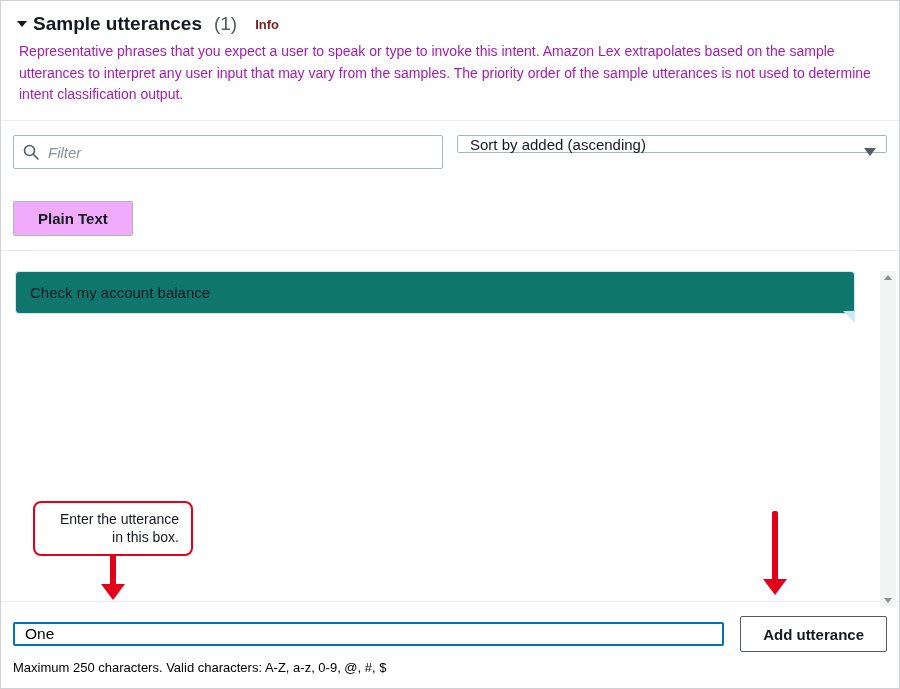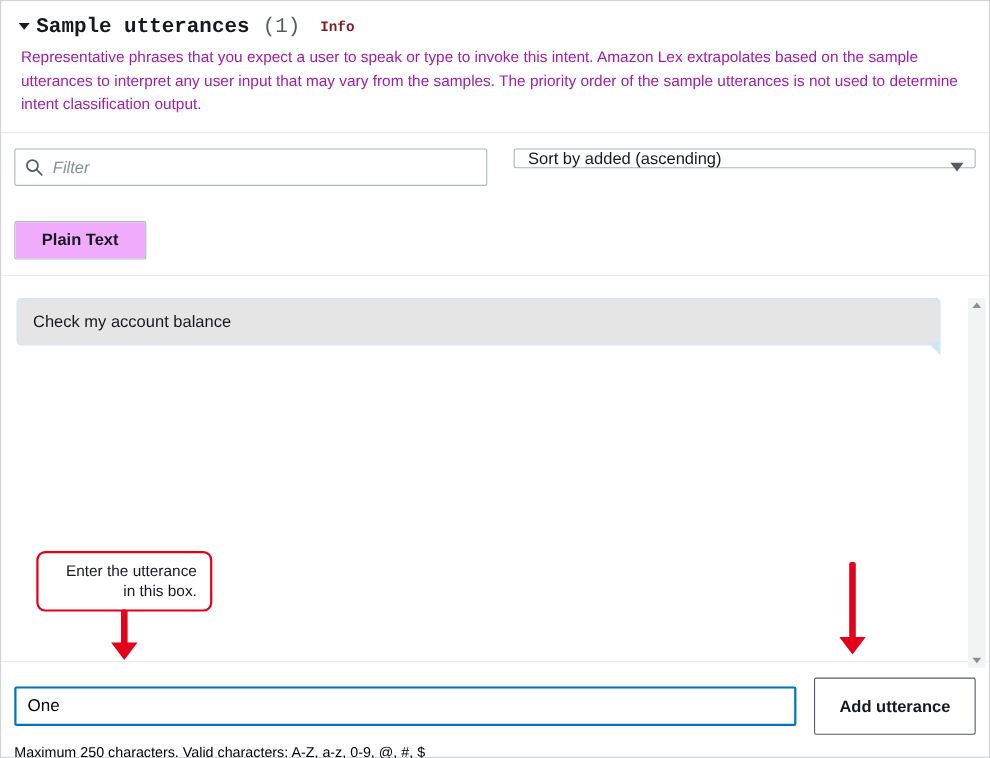--- a/index.html
+++ b/index.html
@@ -1,54 +1,54 @@
 <!DOCTYPE html>
 <html><head>
 <meta charset="utf-8">
 <style>
   * { box-sizing: border-box; }
   html, body { margin:0; padding:0; font-family: "Amazon Ember", "Helvetica Neue", Arial, sans-serif; font-size:14px; color:#16191f; background:#fff;}
   .panel { width:900px; height:689px; border:1px solid #cfd3d8; position:relative; }
   .header { padding:12px 18px 14px 18px; border-bottom:1px solid #e9ebed;}
-  .title-row { display:flex; align-items:center; gap:8px;font-family:Liberation Mono, monospace; }
+  .title-row { display:flex; align-items:center; gap:8px; }
   .caret-toggle { width:0; height:0; border-left:6px solid #16191f; border-top:5px solid transparent; border-bottom:5px solid transparent; transform:rotate(90deg); cursor:pointer;}
   .title { font-size:19px; font-weight:700; }
   .count { font-size:19px; font-weight:400; color:#545b64; margin-left:4px;}
   .info-link { font-size:13px; font-weight:700; color:#7f1d1d; margin-left:10px; cursor:pointer;}
   .desc { font-size:14px; color:#a21caf; line-height:1.55; margin-top:6px; max-width:860px;}
-  .controls-row { display:flex; gap:24px; padding:14px 12px 16px 12px; }
+  .controls-row { display:flex; gap:14px; padding:14px 12px 16px 12px; }
   .filter-wrap { position:relative; flex:0 0 430px;}
   .filter-input { width:100%; height:34px; border:1px solid #aab7b8; border-radius:2px; padding:6px 10px 6px 34px; font-size:15px;}
   .filter-input::placeholder{ color:#879196; font-style:italic;}
   .search-icon { position:absolute; left:10px; top:9px; width:16px; height:16px; }
   .sort-select { flex:1; height:18px; border:1px solid #aab7b8; border-radius:2px; background:#fff; padding:0 32px 0 12px; font-size:15px; position:relative; cursor:pointer; display:flex; align-items:center;}
   .sort-caret { position:absolute; right:10px; top:12px; width:0;height:0; border-left:6px solid transparent; border-right:6px solid transparent; border-top:8px solid #545b64;}
   .tabs-row { display:inline-flex; margin:16px 0 0 12px; border:1px solid #aab7b8; border-radius:2px; overflow:hidden;}
   .tab { padding:8px 24px; font-size:15px; font-weight:700; background:#f0abfc; cursor:pointer; color:#16191f;}
   .tab.active { background:#f1f2f3; }
   .tab + .tab { border-left:1px solid #aab7b8;}
   .body-sep { height:1px; background:#e9ebed; margin:14px 0 0 0;}
   .utter-area { position:relative; padding:20px 30px 0 14px; height:350px; }
   .scroll-hint { position:absolute; right:3px; top:20px; bottom:-6px; width:16px; background:#f2f3f3;}
   .scroll-arrow-up, .scroll-arrow-down { position:absolute; left:4px; width:0;height:0; border-left:4px solid transparent; border-right:4px solid transparent;}
   .scroll-arrow-up { top:4px; border-bottom:5px solid #8a8f94;}
   .scroll-arrow-down { bottom:4px; border-top:5px solid #8a8f94;}
-  .bubble { background:#e5e5e5; border:1px solid #cfe7f5; border-radius:4px; padding:12px 14px; font-size:15px; max-width:840px; margin:0 14px 0 0; position:relative;}
+  .bubble { background:#0f766e; border:1px solid #cfe7f5; border-radius:4px; padding:12px 14px; font-size:15px; max-width:840px; margin:0 14px 0 0; position:relative;}
   .bubble::after{ content:""; position:absolute; right:-1px; bottom:-10px; width:0;height:0; border-left:12px solid transparent; border-top:12px solid #cfe7f5;}
   .callout-wrap { position:absolute; left:32px; top:332px; display:flex; flex-direction:column; align-items:center;}
   .callout { border:2px solid #e2001a; border-radius:8px; padding:8px 12px; font-size:14px; line-height:1.25; text-align:right; width:160px; background:#fff;}
   .arrow-down { display:flex; flex-direction:column; align-items:center; margin-top:-2px;}
   .arrow-shaft { width:6px; height:32px; background:#e2001a; border-radius:2px;}
   .arrow-head { width:0;height:0; border-left:12px solid transparent; border-right:12px solid transparent; border-top:16px solid #e2001a; margin-top:-2px;}
   .arrow2 { position:absolute; right:112px; top:305px; display:flex; flex-direction:column; align-items:center;}
   .arrow2 .arrow-shaft { height:70px;}
   .bottom-sep { height:1px; background:#e9ebed; margin-top:0;}
   .add-row { display:flex; align-items:center; gap:16px; padding:14px 12px 4px 12px;}
-  .utter-input { flex:1; height:36px; border:2px solid #0073bb; border-radius:2px; padding:6px 10px; font-size:15.5px; outline:none;}
-  .add-btn { height:52px; padding:0 22px; border:1px solid #545b64; border-radius:2px; background:#fff; font-size:15px; font-weight:700; cursor:pointer; color:#16191f;}
+  .utter-input { flex:1; height:24px; border:2px solid #0073bb; border-radius:2px; padding:6px 10px; font-size:15.5px; outline:none;}
+  .add-btn { height:36px; padding:0 22px; border:1px solid #545b64; border-radius:2px; background:#fff; font-size:15px; font-weight:700; cursor:pointer; color:#16191f;}
   .hint { font-size:13px; color:#000000; padding:4px 0 0 12px;}
   .cursor-bar::after{ content:""; display:inline-block; width:1px; height:16px; background:#16191f; margin-left:-1px; vertical-align:middle;}
 </style>
 </head>
 <body>
 
 <div class="panel">
 
   <div class="header">
     <div class="title-row">

